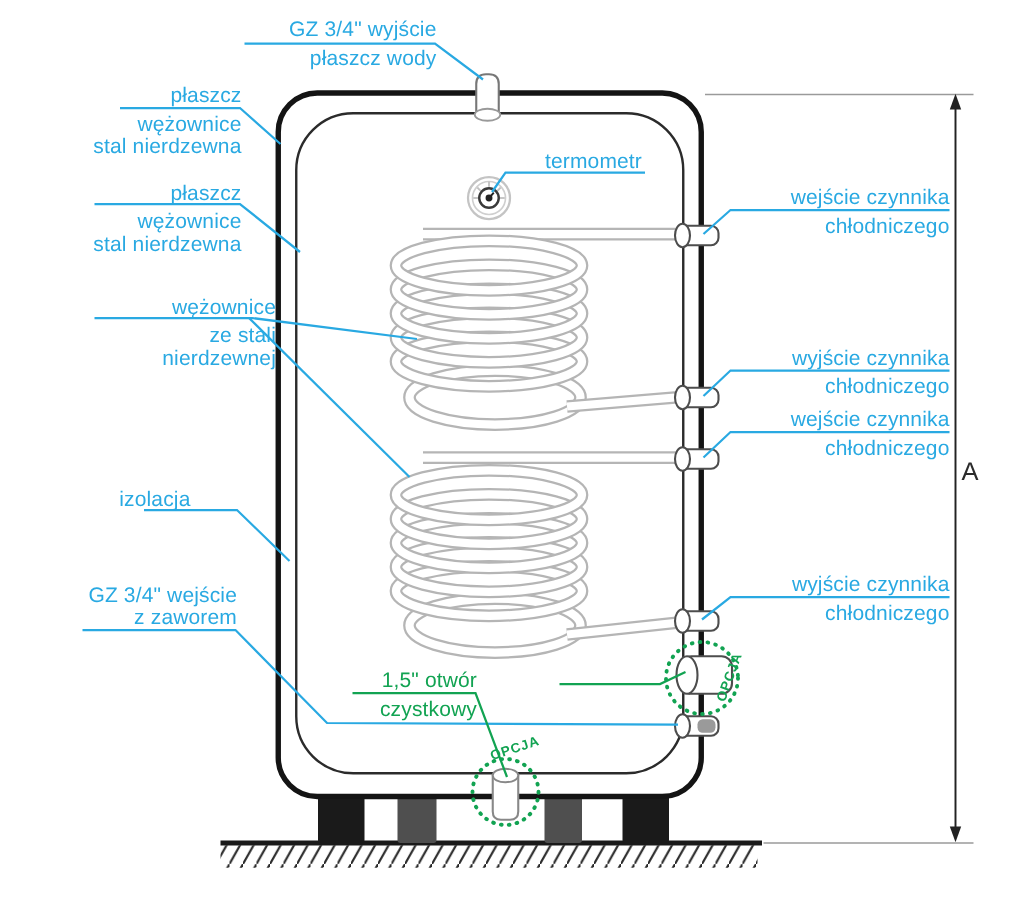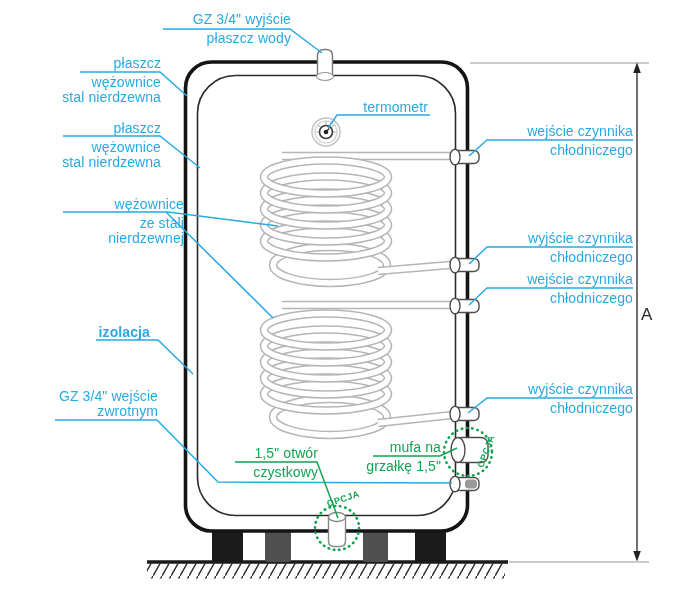--- a/index.html
+++ b/index.html
@@ -180,27 +180,27 @@
   <div class="gap">wężownice</div>
   <div>stal nierdzewna</div>
 </div>
 
 <div class="lbl" style="right:496px;top:197px;">
   <div>wężownice</div>
   <div class="gap">ze stali</div>
   <div>nierdzewnej</div>
 </div>
 
-<div class="lbl" style="right:530px;top:325px;font-weight:bold;">
+<div class="lbl" style="right:553px;top:325px;">
   <div>izolacja</div>
 </div>
 
 <div class="lbl" style="right:522px;top:389px;">
   <div>GZ 3/4" wejście</div>
-  <div>zwrotnym</div>
+  <div>z zaworem</div>
 </div>
 
 <div class="lbl" style="right:252px;top:100px;">
   <div>termometr</div>
 </div>
 
 <div class="lbl" style="right:47px;top:124px;">
   <div>wejście czynnika</div>
   <div class="gap">chłodniczego</div>
 </div>
@@ -213,24 +213,20 @@
 <div class="lbl" style="right:47px;top:272px;">
   <div>wejście czynnika</div>
   <div class="gap">chłodniczego</div>
 </div>
 
 <div class="lbl" style="right:47px;top:382px;">
   <div>wyjście czynnika</div>
   <div class="gap">chłodniczego</div>
 </div>
 
-<div class="lbl green" style="right:239px;top:440px;">
-  <div>mufa na</div>
-  <div class="gap">grzałkę 1,5"</div>
-</div>
 
 <div class="lbl green" style="right:362px;top:446px;">
   <div>1,5" otwór</div>
   <div class="gap">czystkowy</div>
 </div>
 
 <div class="opcja" style="left:327px;top:499px;transform:rotate(-18deg);transform-origin:0 50%;">OPCJA</div>
 
 <div class="opcja" style="left:485px;top:459px;transform:rotate(-70deg);transform-origin:0 100%;">OPCJA</div>
 

